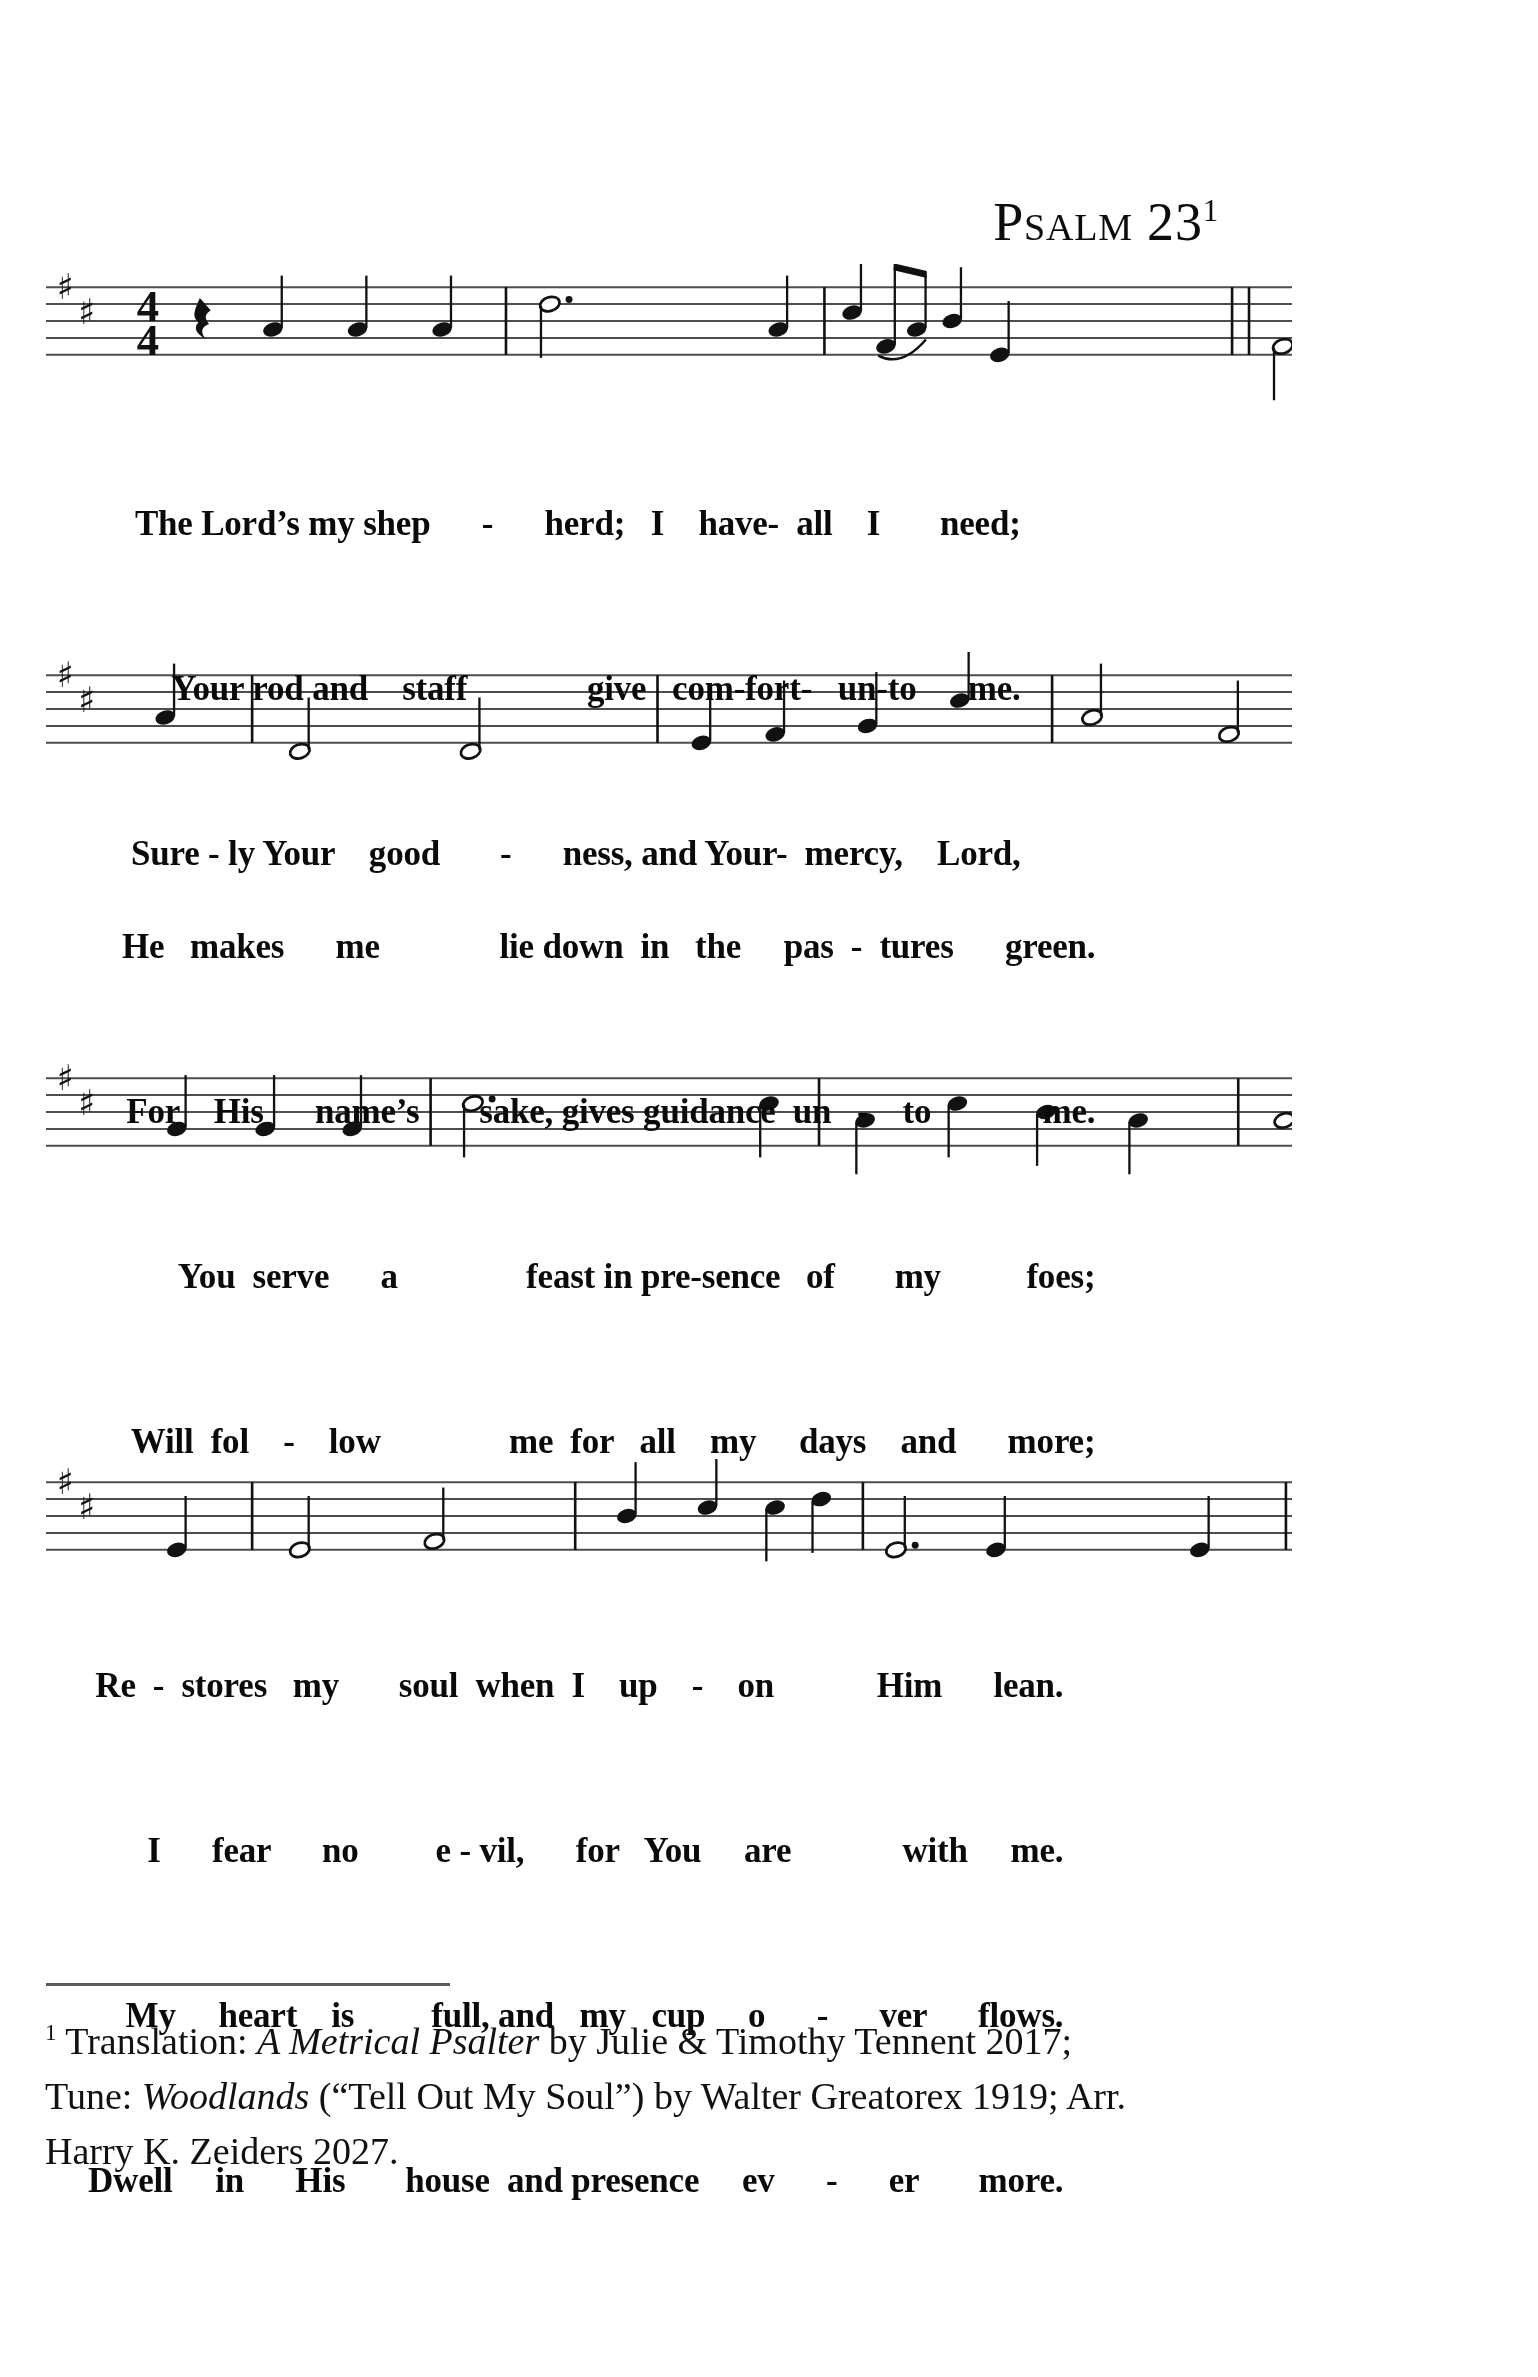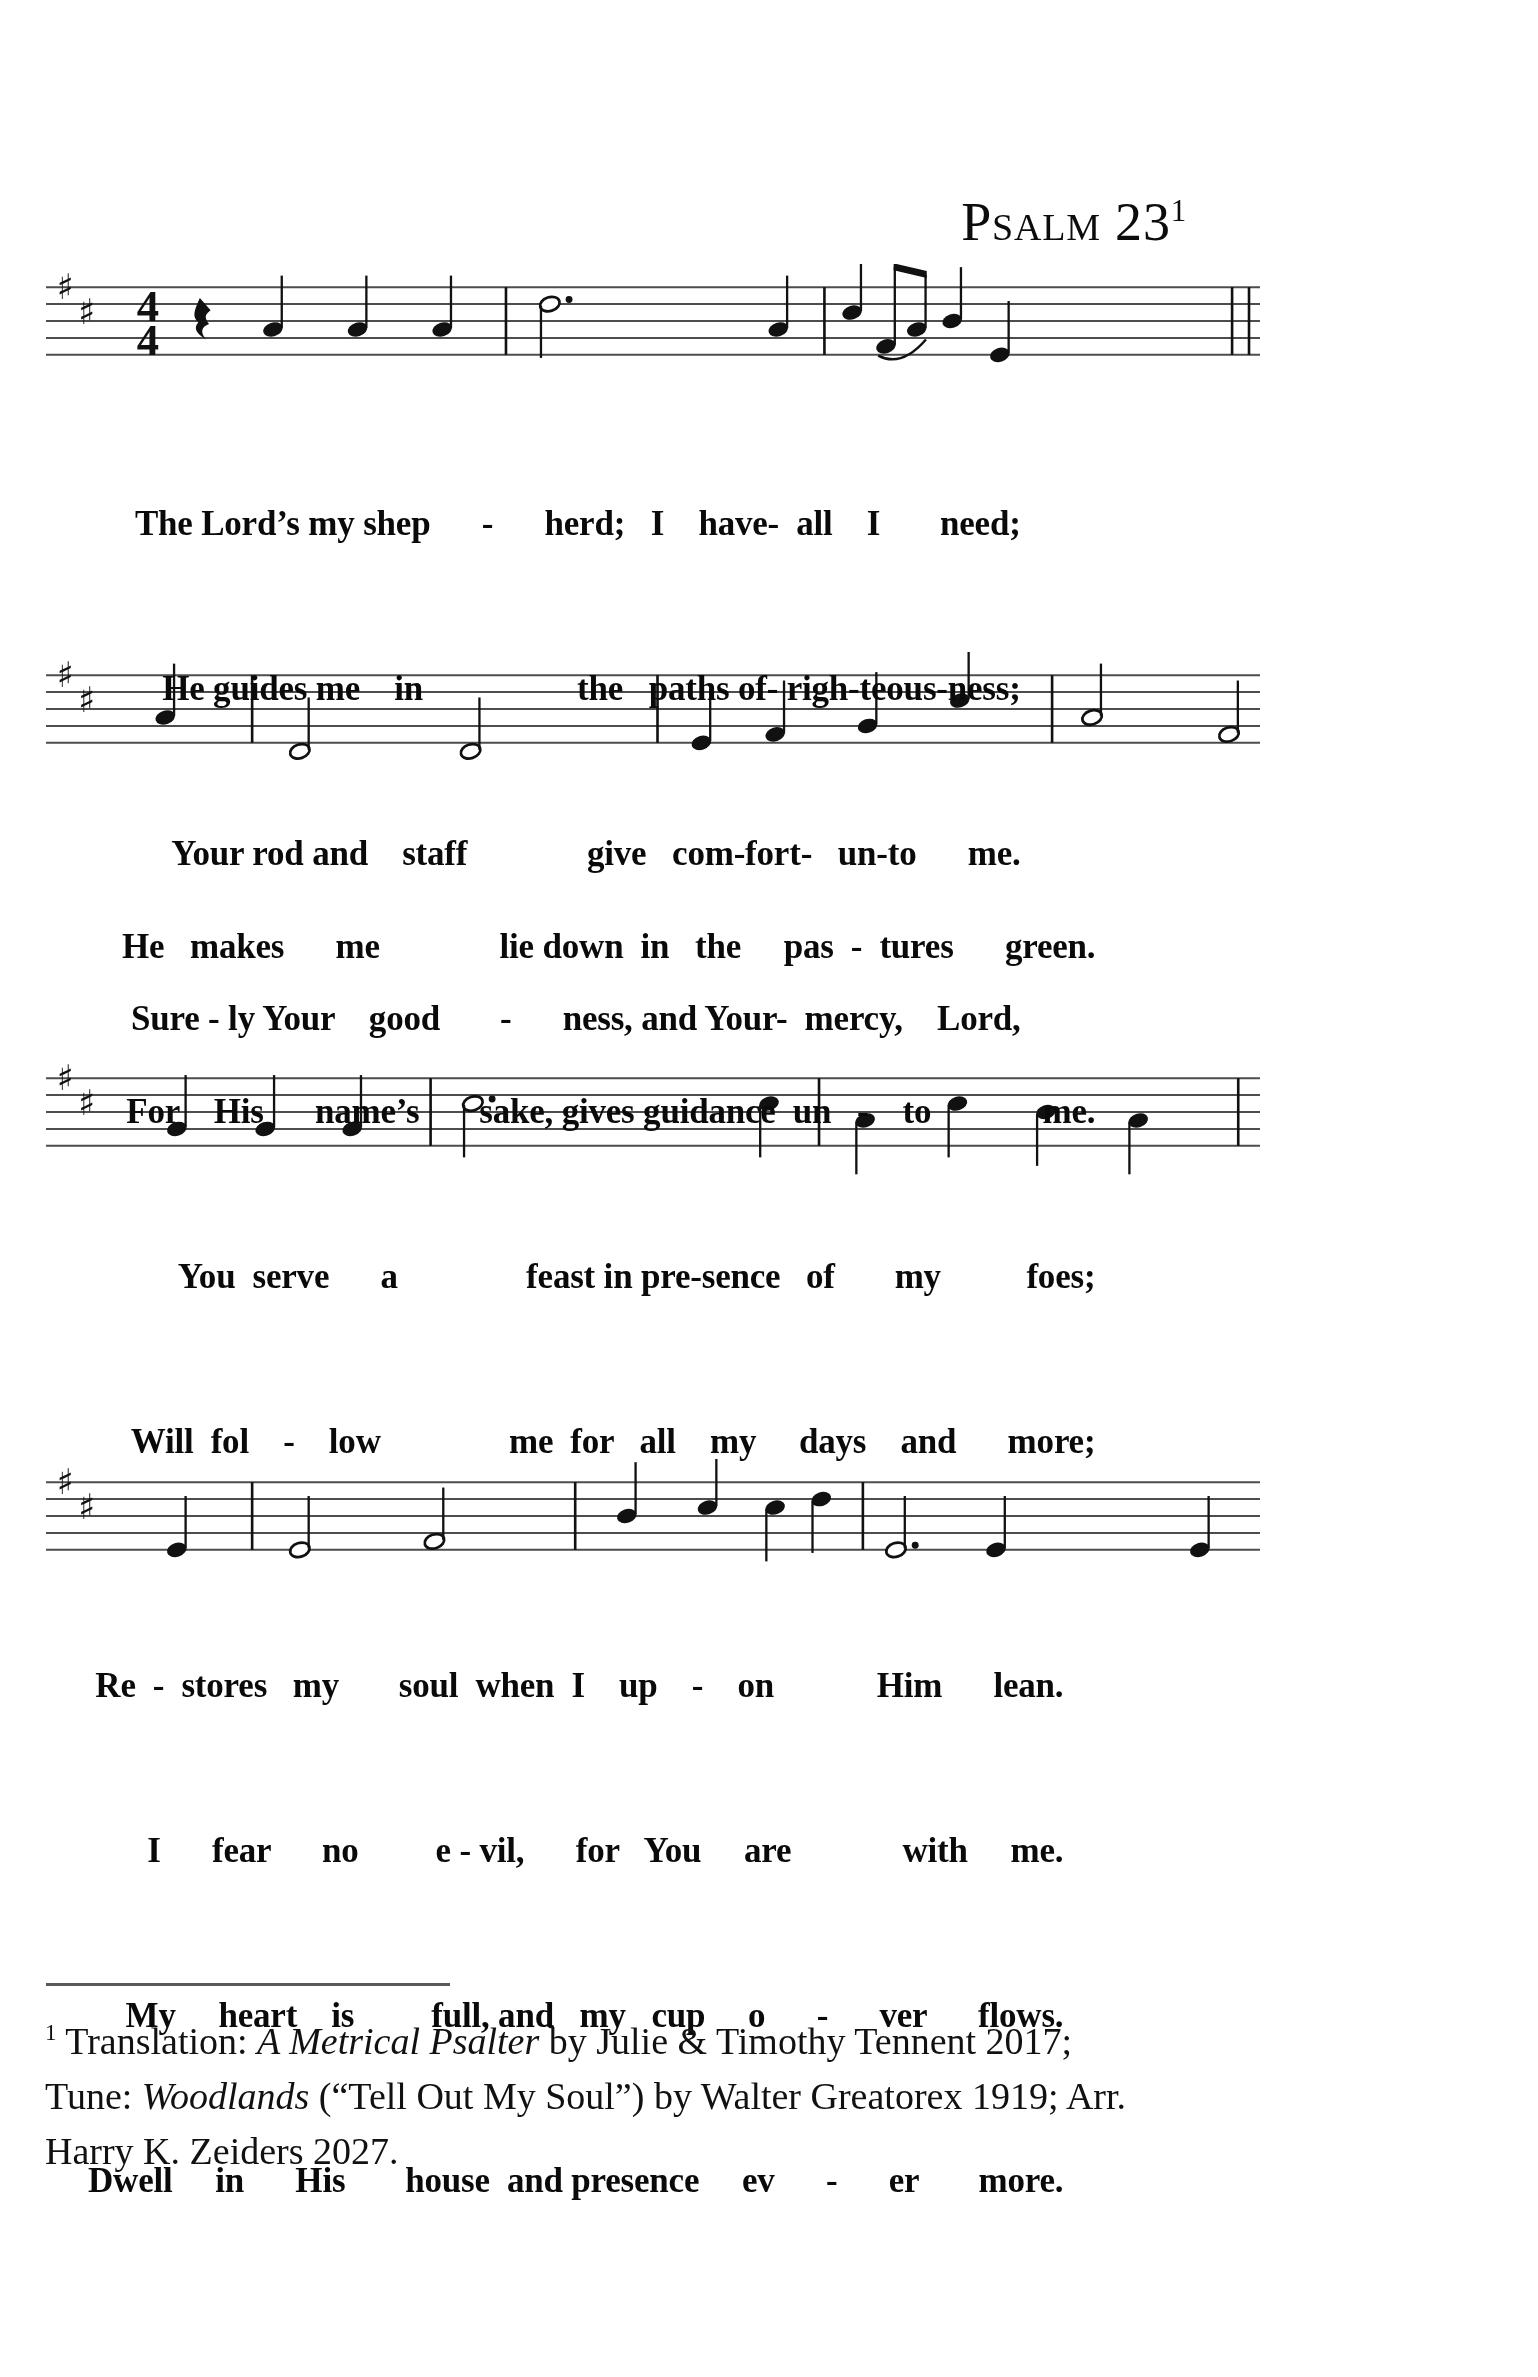--- a/index.html
+++ b/index.html
@@ -1,17 +1,17 @@
 <!DOCTYPE html>
 <html style="font-size:12.3px"><head>
 <meta charset="utf-8">
 <style>
   html,body{margin:0;padding:0;background:#ffffff;}
   #page{position:relative;width:1260px;height:2377px;background:#ffffff;overflow:hidden;
-        font-family:"Liberation Serif",serif;color:#0c0c0c;}
+        font-family:"Liberation Serif",serif;color:#0c0c0c;padding-left:32px;}
   
   #title{position:absolute;top:191px;right:73px;font-size:54px;letter-spacing:0.8px;
          font-family:"Liberation Serif",serif;color:#0c0c0c;white-space:nowrap;}
   #title .sc{font-variant:small-caps;}
   #title sup{font-size:31px;vertical-align:super;line-height:0;}
   
   .system{position:absolute;left:46px;width:1423px;height:154px;}
   .system svg{display:block;}
   
   .lyrics{position:absolute;font-family:"Liberation Serif",serif;font-weight:bold;
@@ -180,21 +180,20 @@
         <line x1="1246.5" y1="116" x2="1246.5" y2="48" stroke="#111111" stroke-width="3"></line>
         <ellipse cx="1500" cy="118" rx="13" ry="9" transform="rotate(-18 1500 118)" fill="#111111"></ellipse>
         <line x1="1511.5" y1="116" x2="1511.5" y2="48" stroke="#111111" stroke-width="3"></line>
         <line x1="1612" y1="30" x2="1612" y2="118" stroke="#111111" stroke-width="3.4"></line>
         <ellipse cx="1662" cy="129" rx="15.5" ry="10.5" fill="#fff" stroke="#111111" stroke-width="4.5"></ellipse>
       </svg>
     </div>
 
   <div class="lyrics" style="left:131px;top:386px">
     <div>The Lord’s my shep      -      herd;   I    have-  all    I       need;</div>
-    <div>He guides me    in                  the   paths of- righ-teous-ness;</div>
     <div>Your rod and    staff              give   com-fort-   un-to      me.</div>
     <div>Sure - ly Your    good       -      ness, and Your-  mercy,    Lord,</div>
   </div>
   <div class="lyrics" style="left:122px;top:809px">
     <div>He   makes      me              lie down  in   the     pas  -  tures      green.</div>
     <div>For    His      name’s       sake, gives guidance  un   -    to             me.</div>
     <div>You  serve      a               feast in pre-sence   of       my          foes;</div>
     <div>Will  fol    -    low               me  for   all    my     days    and      more;</div>
   </div>
   <div class="lyrics" style="left:88px;top:1548px">

